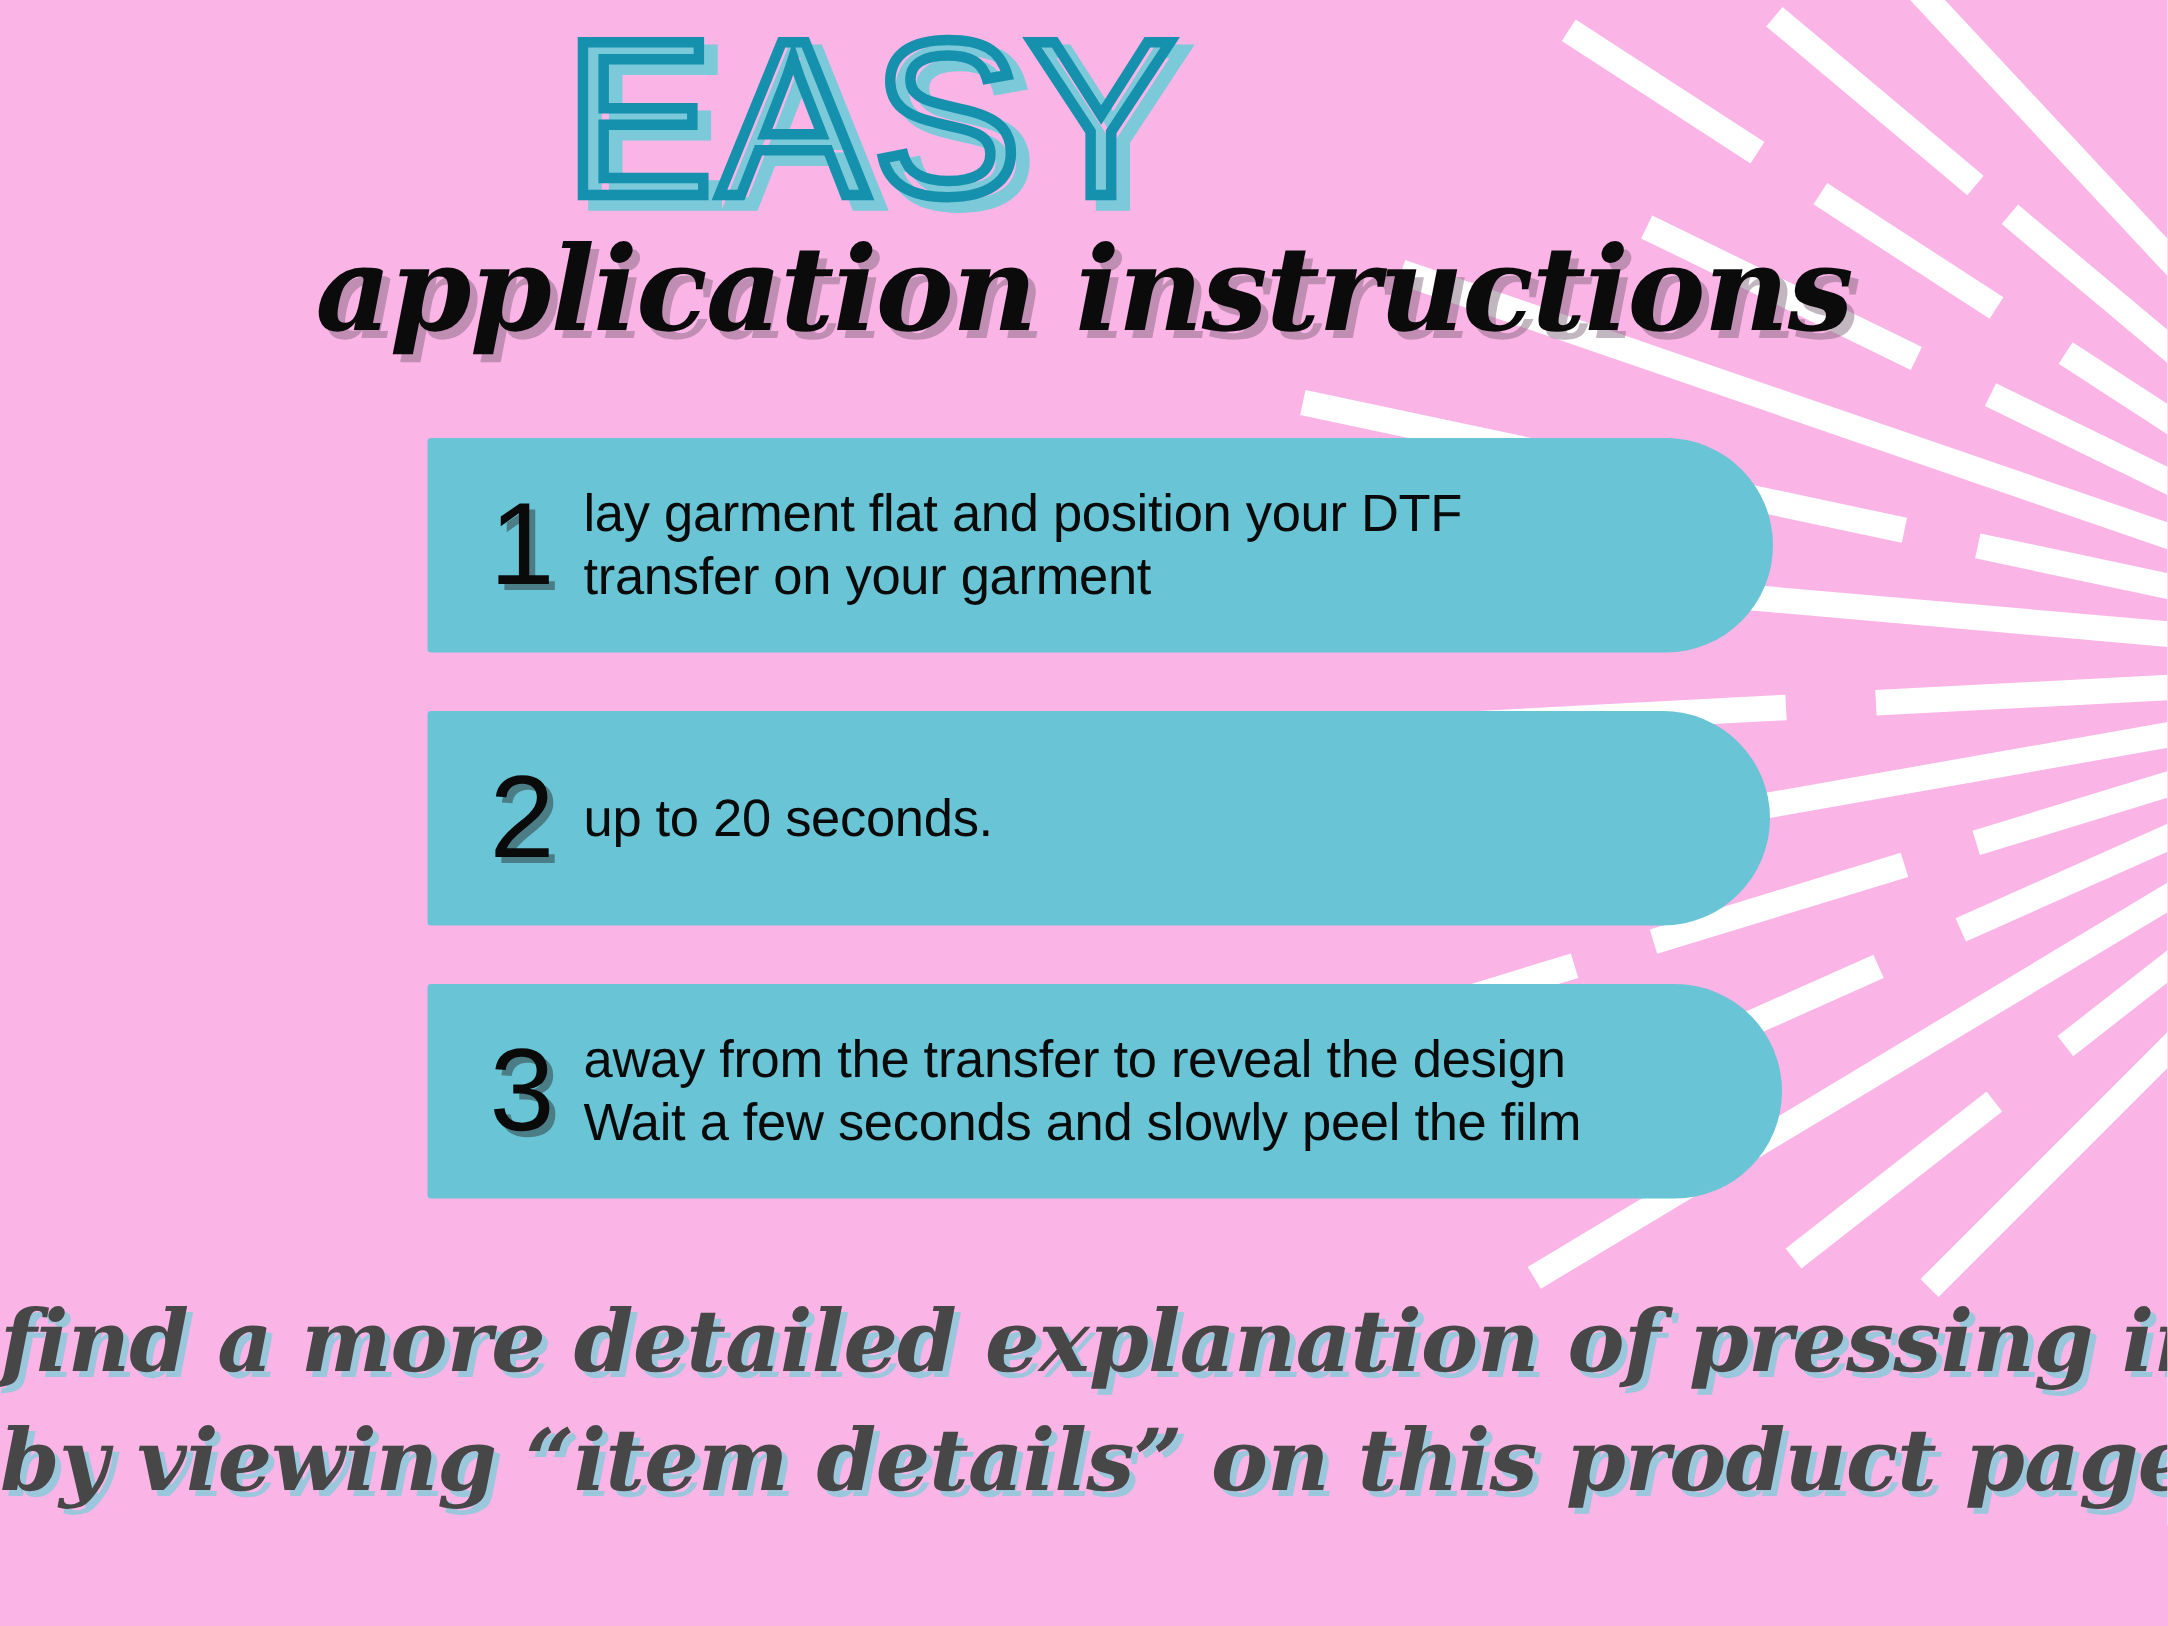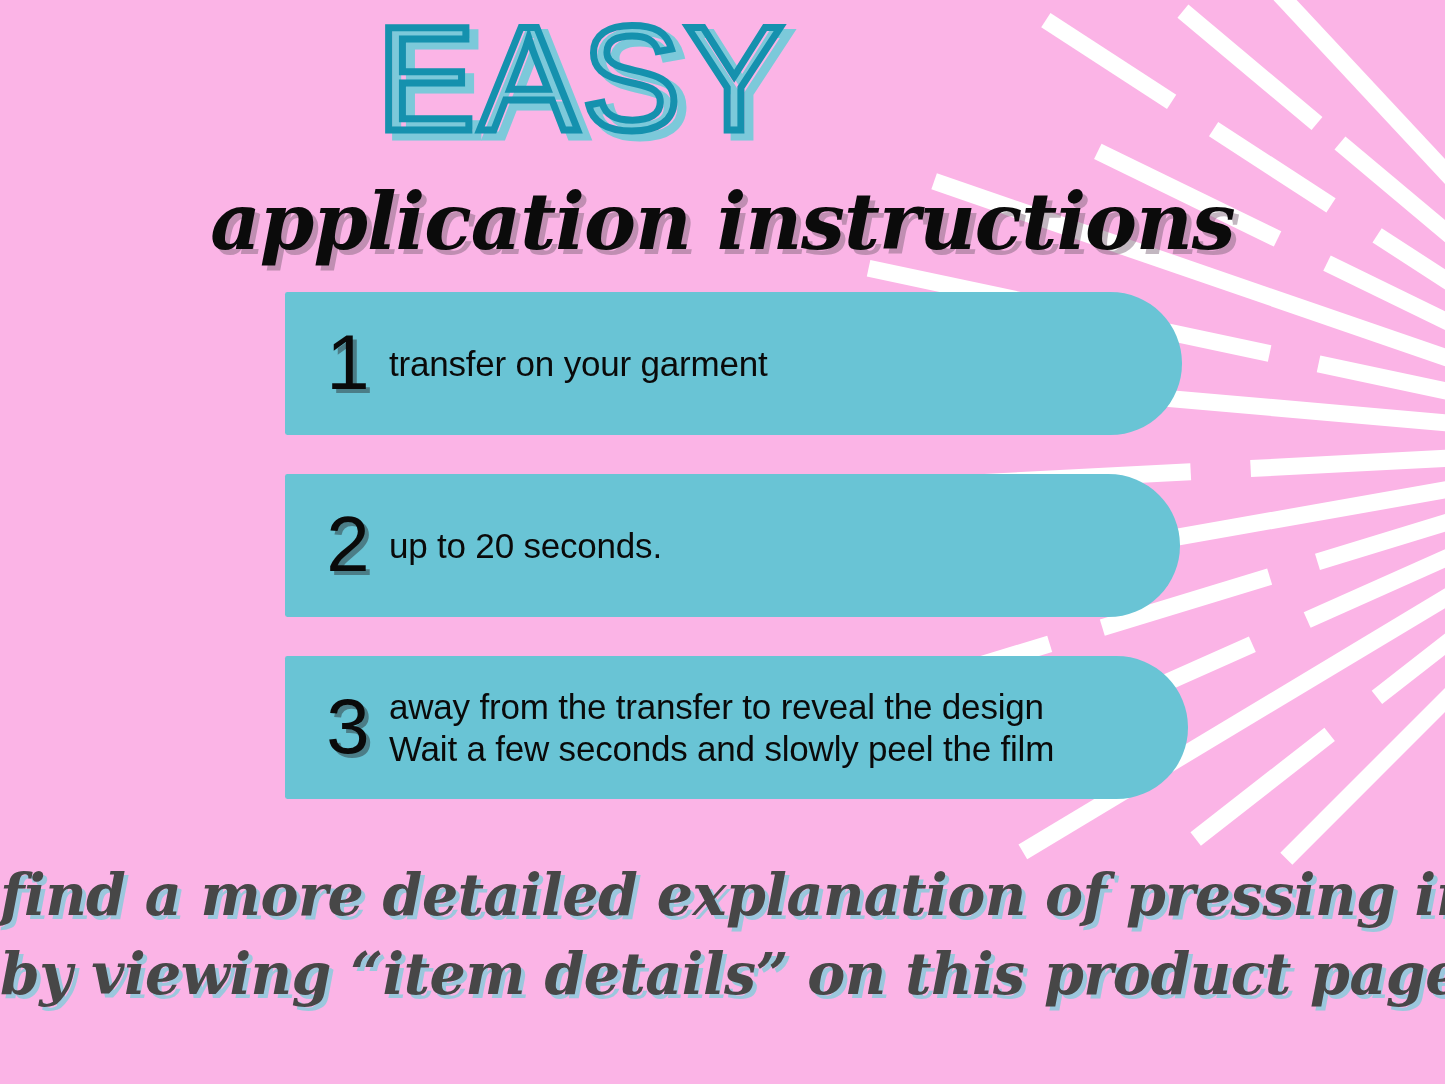--- a/index.html
+++ b/index.html
@@ -28,21 +28,21 @@
     position:absolute;
     top:14px; left:0; width:1175px;
     text-align:center;
     z-index:5;
   }
   #easy-svg { overflow:visible; }
 
   
   #subtitle {
     position:absolute;
-    top:176px; left:0; width:1445px;
+    top:148px; left:0; width:1445px;
     text-align:center;
     z-index:5;
     font-family:"DejaVu Serif", serif;
     font-style:italic;
     font-weight:bold;
     font-size:78px;
     letter-spacing:-1px;
     color:#0b0b0b;
     text-shadow:5px 5px 0 rgba(120,95,115,0.45);
     white-space:nowrap;
@@ -142,20 +142,21 @@
       <text id="easy-shadow" x="352" y="122" text-anchor="middle" font-family="Liberation Sans, sans-serif" font-size="148" font-weight="400" letter-spacing="4" fill="none" stroke="#7CC9DA" stroke-width="9">EASY</text>
       <text id="easy-main" x="344" y="116" text-anchor="middle" font-family="Liberation Sans, sans-serif" font-size="148" font-weight="400" letter-spacing="4" fill="none" stroke="#1591AE" stroke-width="7">EASY</text>
     </svg>
   </div>
 
   <div id="subtitle">application instructions</div>
 
   <div class="step-bar" id="step-1">
     <div class="step-num">1</div>
     <div class="step-text">
+      <div>lay garment flat and position your DTF</div>
       <div>transfer on your garment</div>
     </div>
   </div>
 
   <div class="step-bar" id="step-2">
     <div class="step-num">2</div>
     <div class="step-text">
       <div>up to 20 seconds.</div>
     </div>
   </div>

